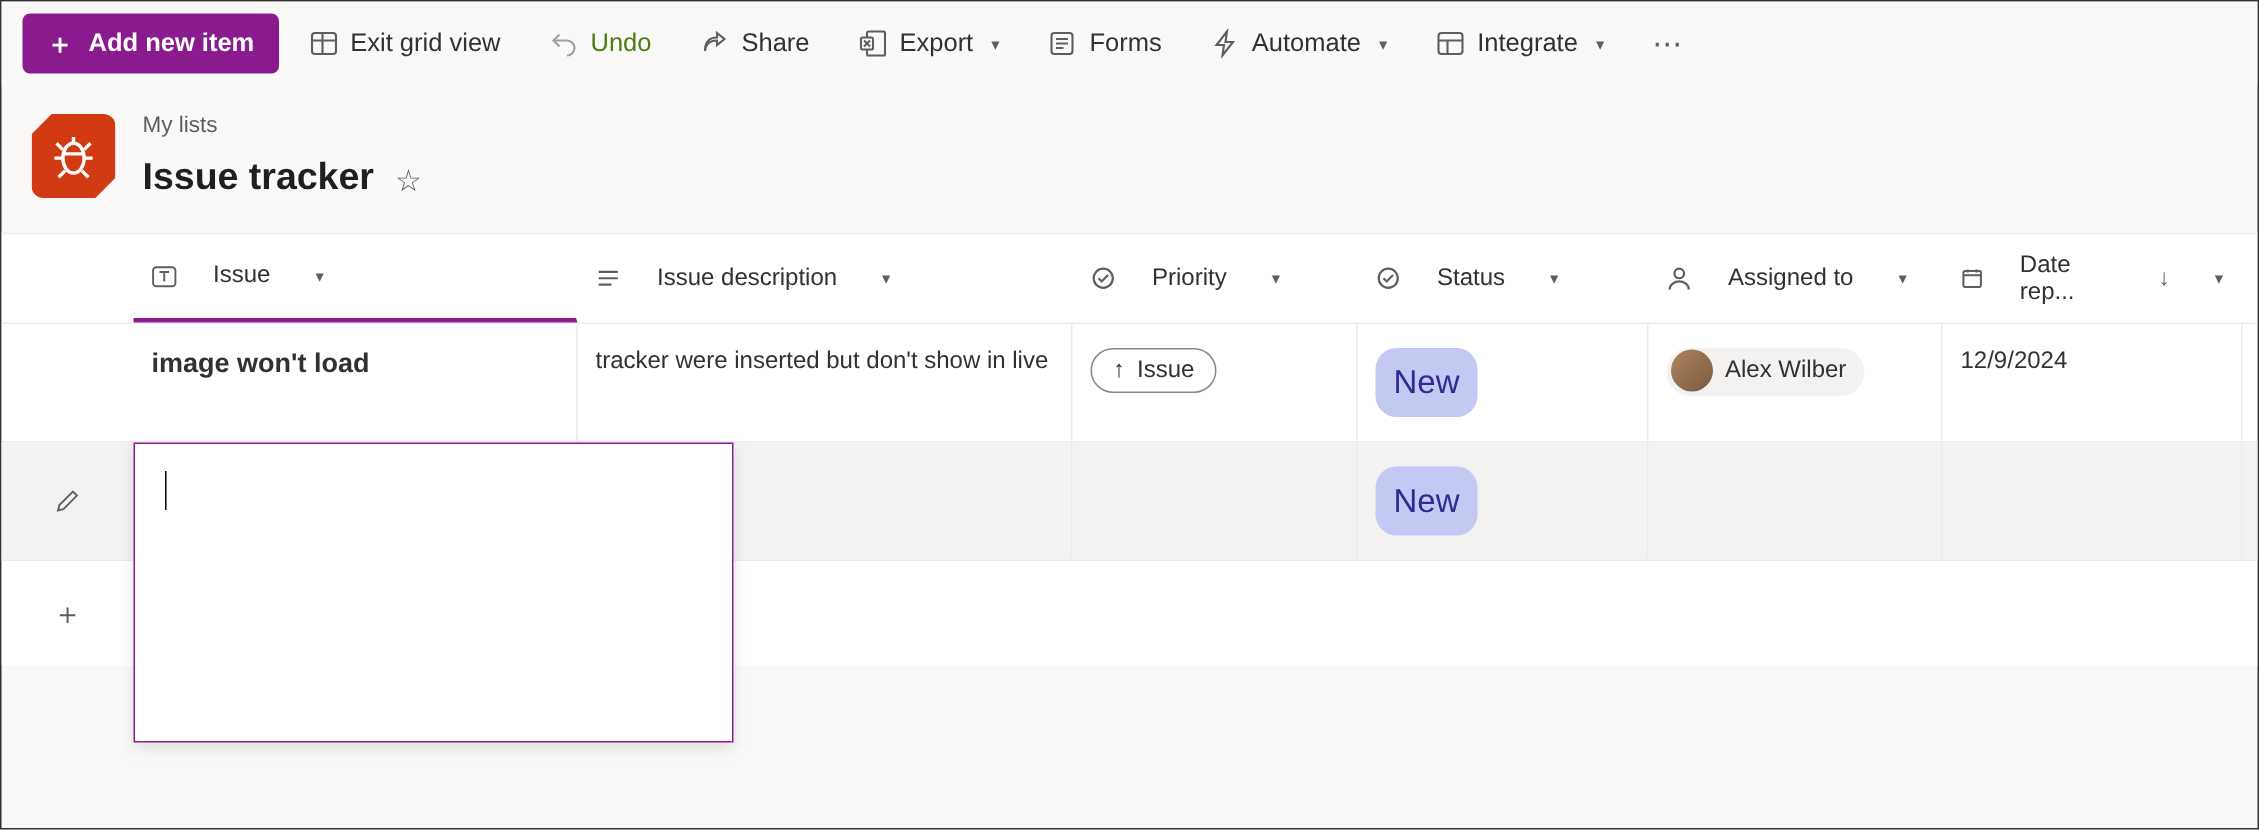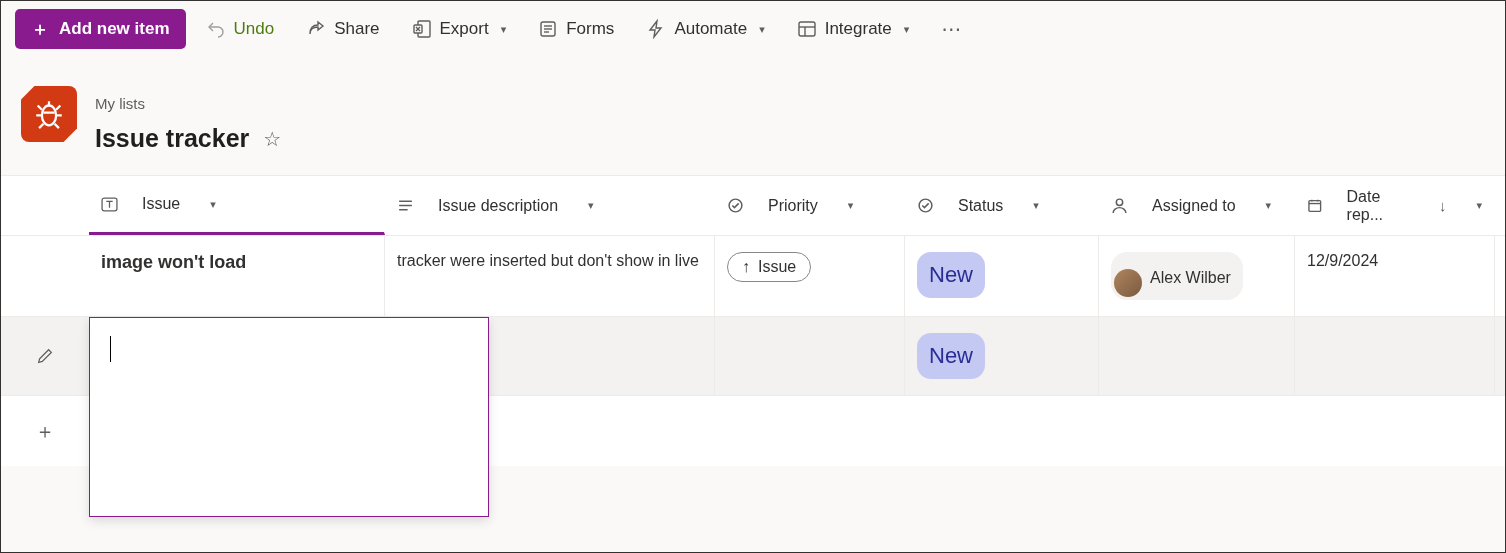--- a/index.html
+++ b/index.html
@@ -61,22 +61,22 @@
     gap: 18px;
   }
   .list-icon {
     width: 56px; height: 56px;
     background: #d13a12;
     border-radius: 8px;
     clip-path: polygon(24% 0, 100% 0, 100% 76%, 76% 100%, 0 100%, 0 24%);
     display: flex; align-items: center; justify-content: center;
   }
   .list-icon svg { width: 34px; height: 34px; }
-  .breadcrumb { font-size: 15px; color: #605e5c; margin-bottom: 4px; margin-top: 20px; }
-  .title-row { display: flex; align-items: center; gap: 14px; margin-top: 12px; }
+  .breadcrumb { font-size: 15px; color: #605e5c; margin-bottom: 4px; }
+  .title-row { display: flex; align-items: flex-end; gap: 14px; margin-top: 12px; }
   .list-title { font-size: 25px; font-weight: 600; color: #201f1e; }
   .star { color: #605e5c; font-size: 20px; background:none; border:none; cursor:pointer; }
   .grid {
     background: #fff;
     border-top: 1px solid #edebe9;
   }
   .grid-header, .grid-row {
     display: flex;
     align-items: stretch;
   }
@@ -121,22 +121,22 @@
     display: inline-flex; align-items: center; gap: 8px;
     border: 1px solid #8a8886; border-radius: 18px;
     padding: 5px 14px; font-size: 16px;
   }
   .status-pill {
     display: inline-flex; align-items:center;
     background: #c4c9f4; color: #2a2e92;
     border-radius: 14px; padding: 10px 12px; font-size: 22px;
   }
   .assignee {
-    display: inline-flex; gap: 8px;
-    background: #f3f2f1; border-radius: 16px; padding: 17px 12px 3px 3px;
+    display: inline-flex; align-items: center; gap: 8px;
+    background: #f3f2f1; border-radius: 16px; padding: 1px 12px 3px 3px;
     font-size: 16px;
   }
   .avatar { width: 28px; height: 28px; border-radius: 50%; background: linear-gradient(135deg,#b0855e,#7a5a3f); }
   .row-editing { background: #f3f2f1; position: relative; }
   .row-editing .editor {
     position: absolute;
     left: 88px; top: 0;
     width: 400px; height: 200px;
     background: #fff;
     border: 1px solid #8A1B8F;
@@ -151,20 +151,28 @@
 </style>
 </head>
 <body>
 
 <div class="toolbar">
   <button class="primary-btn">
     <span class="plus">＋</span>
     <span>Add new item</span>
   </button>
 
+  <button class="tb-btn">
+    <svg viewBox="0 0 20 20" fill="none" stroke="#605e5c" stroke-width="1.4">
+        <rect x="2" y="3" width="16" height="14" rx="2"></rect>
+        <line x1="2" y1="8" x2="18" y2="8"></line>
+        <line x1="9" y1="3" x2="9" y2="17"></line>
+      </svg>
+    <span>Exit grid view</span>
+  </button>
 
   <button class="tb-btn disabled">
     <svg viewBox="0 0 20 20" fill="none" stroke="#a19f9d" stroke-width="1.4">
         <path d="M7 4 3 8l4 4"></path>
         <path d="M3 8h9a5 5 0 0 1 0 10"></path>
       </svg>
     <span>Undo</span>
   </button>
 
   <button class="tb-btn">

